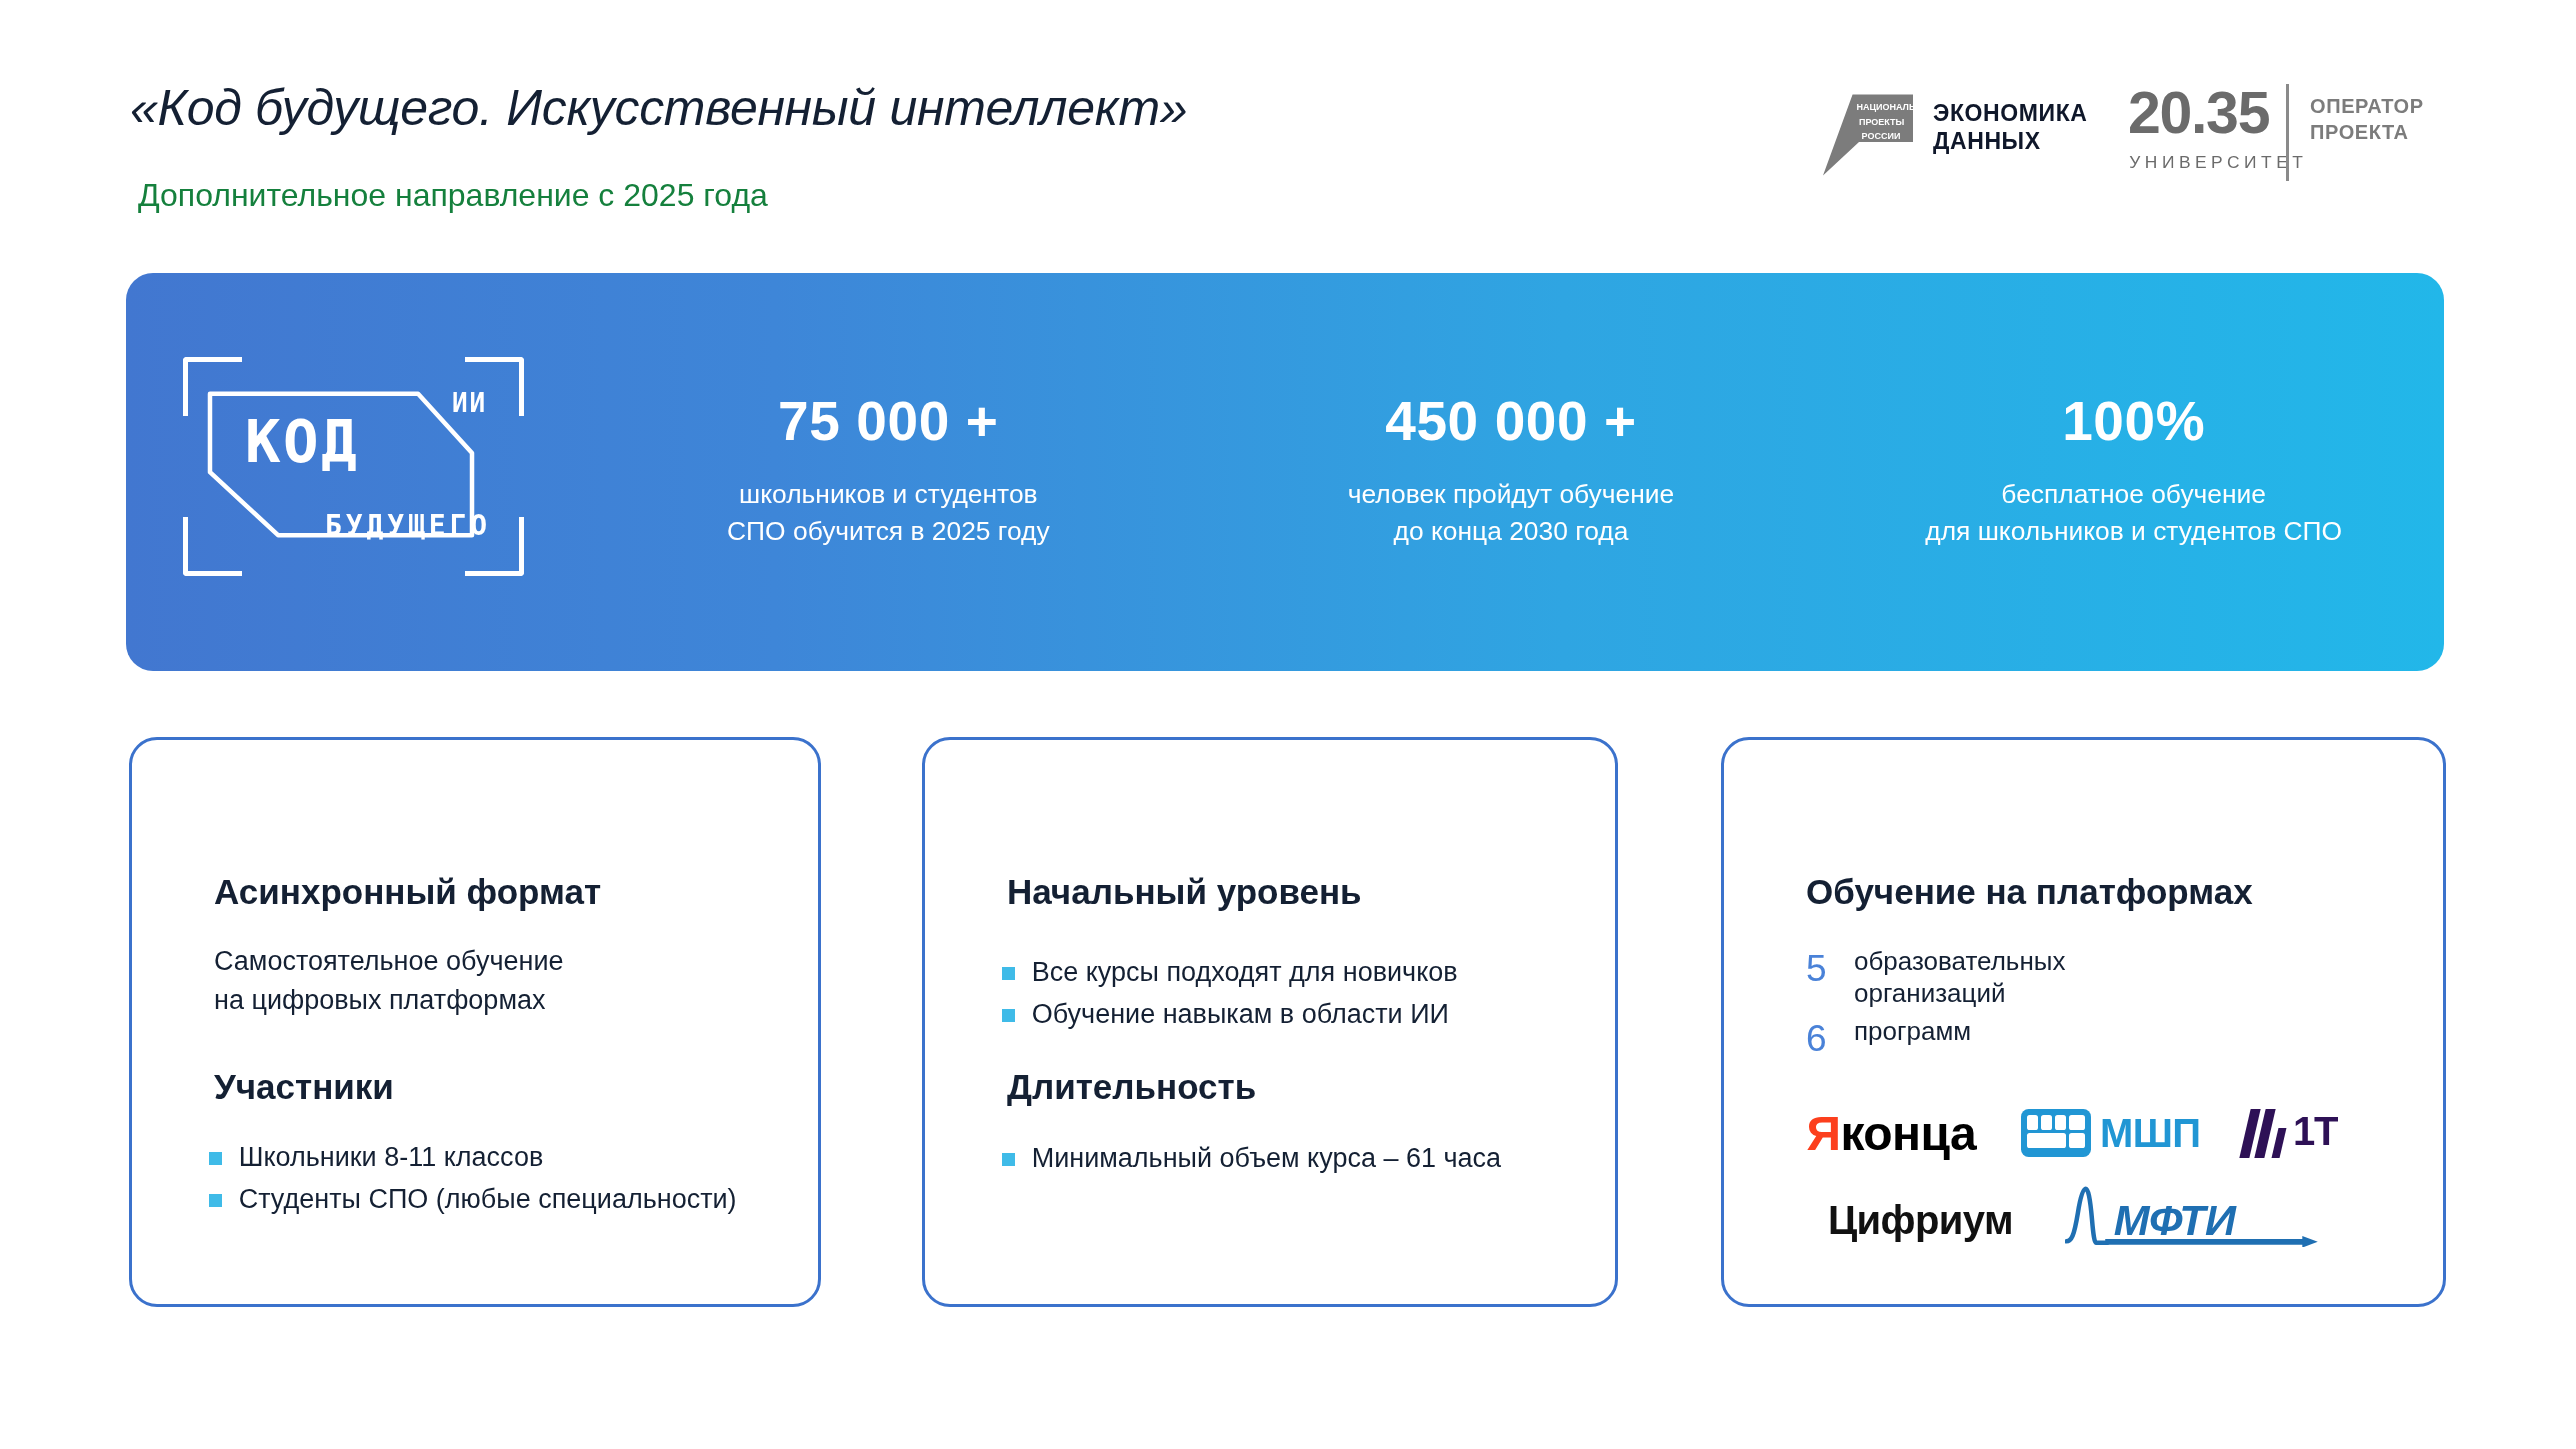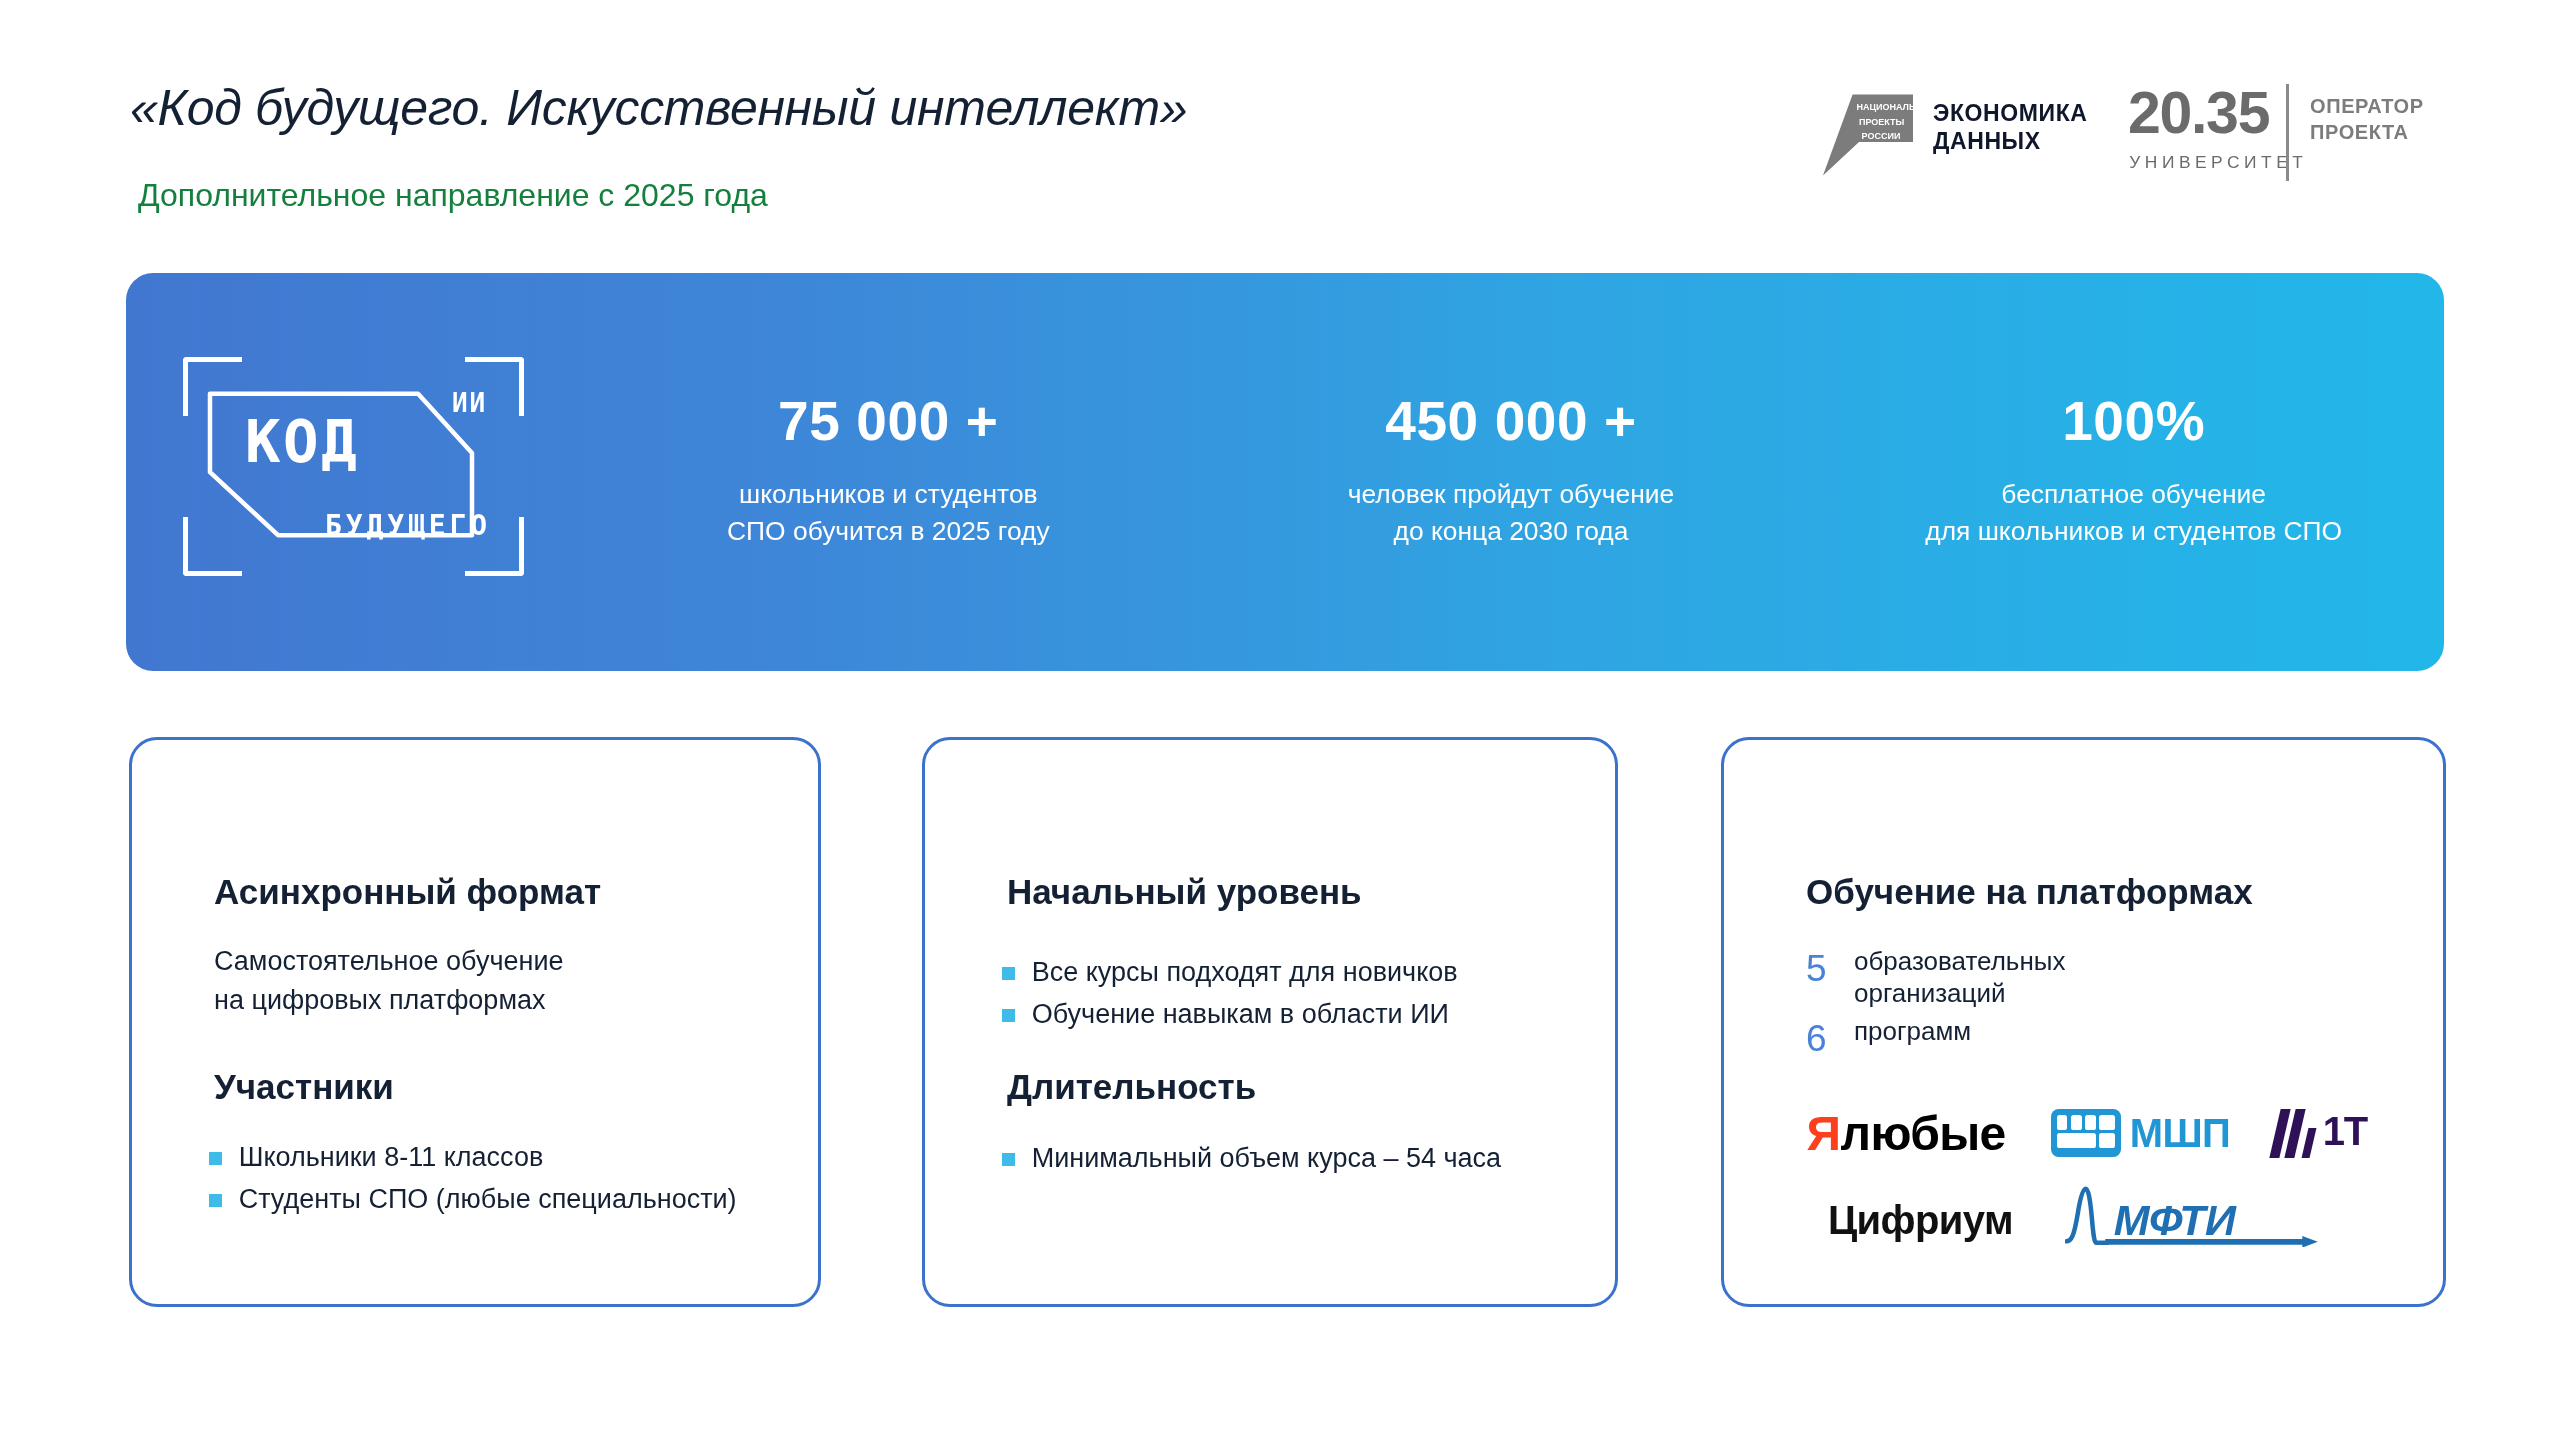--- a/index.html
+++ b/index.html
@@ -263,21 +263,21 @@
         </div>
         <div class="bul">
           <span class="bul-mark"></span>
           <span class="bul-txt">Обучение навыкам в области ИИ</span>
         </div>
       </div>
       <div class="card-h c2-h2">Длительность</div>
       <div class="c2-list2">
         <div class="bul">
           <span class="bul-mark"></span>
-          <span class="bul-txt">Минимальный объем курса – 54 часа</span>
+          <span class="bul-txt">Минимальный объем курса – 61 часа</span>
         </div>
       </div>
     </div>
 
     <div class="card c3">
       <div class="card-h c3-h1">Обучение на платформах</div>
 
       <div class="c3-counts">
         <div class="cnt-row">
           <span class="cnt-num">5</span>
@@ -289,21 +289,21 @@
         <div class="cnt-row">
           <span class="cnt-num">6</span>
           <span class="cnt-txt">программ</span>
         </div>
       </div>
 
       <div class="c3-logos">
         <div class="logo-row r1">
           <div class="lg-yandex">
             <span class="ya">Я</span>
-              <span class="ndex">любые</span>
+              <span class="ndex">конца</span>
           </div>
           <div class="lg-mshp">
             <span class="mshp-grid">
               <i></i>
                 <i></i>
                 <i></i>
                 <i></i>
                 <i class="w2"></i>
                 <i></i>
                 <i></i>

